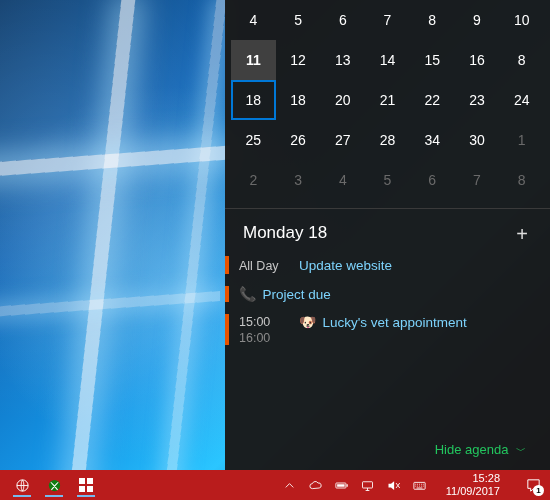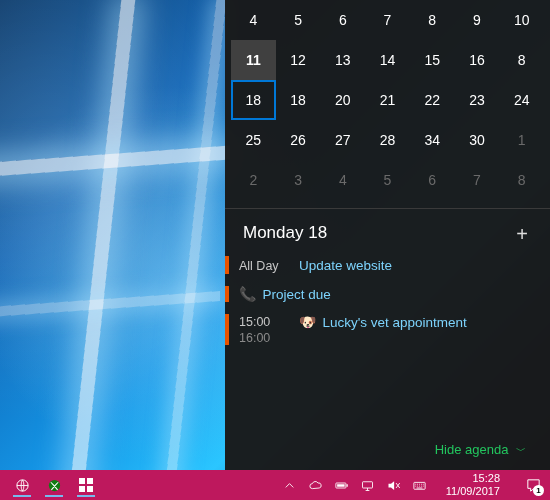--- a/index.html
+++ b/index.html
@@ -63,21 +63,21 @@
 
   .emoji { font-size: 14px; line-height:1; }
 
   .hide-agenda { margin-top: auto; text-align: right; padding: 10px 10px 12px;
     color: #22c55e; font-size: 13px; cursor: pointer; }
   .hide-agenda .chev { font-size: 10px; margin-left:4px; }
 
   
   .taskbar {
     position: absolute; left: 0; right: 0; bottom: 0; height: 30px;
-    background: #be185d; display: flex; align-items: center; color: #fff;
+    background: #b91c1c; display: flex; align-items: center; color: #fff;
     font-size: 11px;
   }
   .tb-left { flex:1; display:flex; align-items:center; padding-left:10px; gap:8px; }
   .tb-app { width:24px; height:24px; display:flex; align-items:center; justify-content:center;
     position:relative; cursor:pointer; }
   .tb-app.active::after { content:""; position:absolute; bottom:0; left:3px; right:3px; height:2px; background:#76b9ed; }
   .tb-app svg { width:15px; height:15px; }
   .tb-app .square-set { position:relative; width:14px; height:14px; }
   .square-set span { position:absolute; width:6px; height:6px; background:#fff; }
   .square-set span:nth-child(1){top:0;left:0;} .square-set span:nth-child(2){top:0;right:0;}

